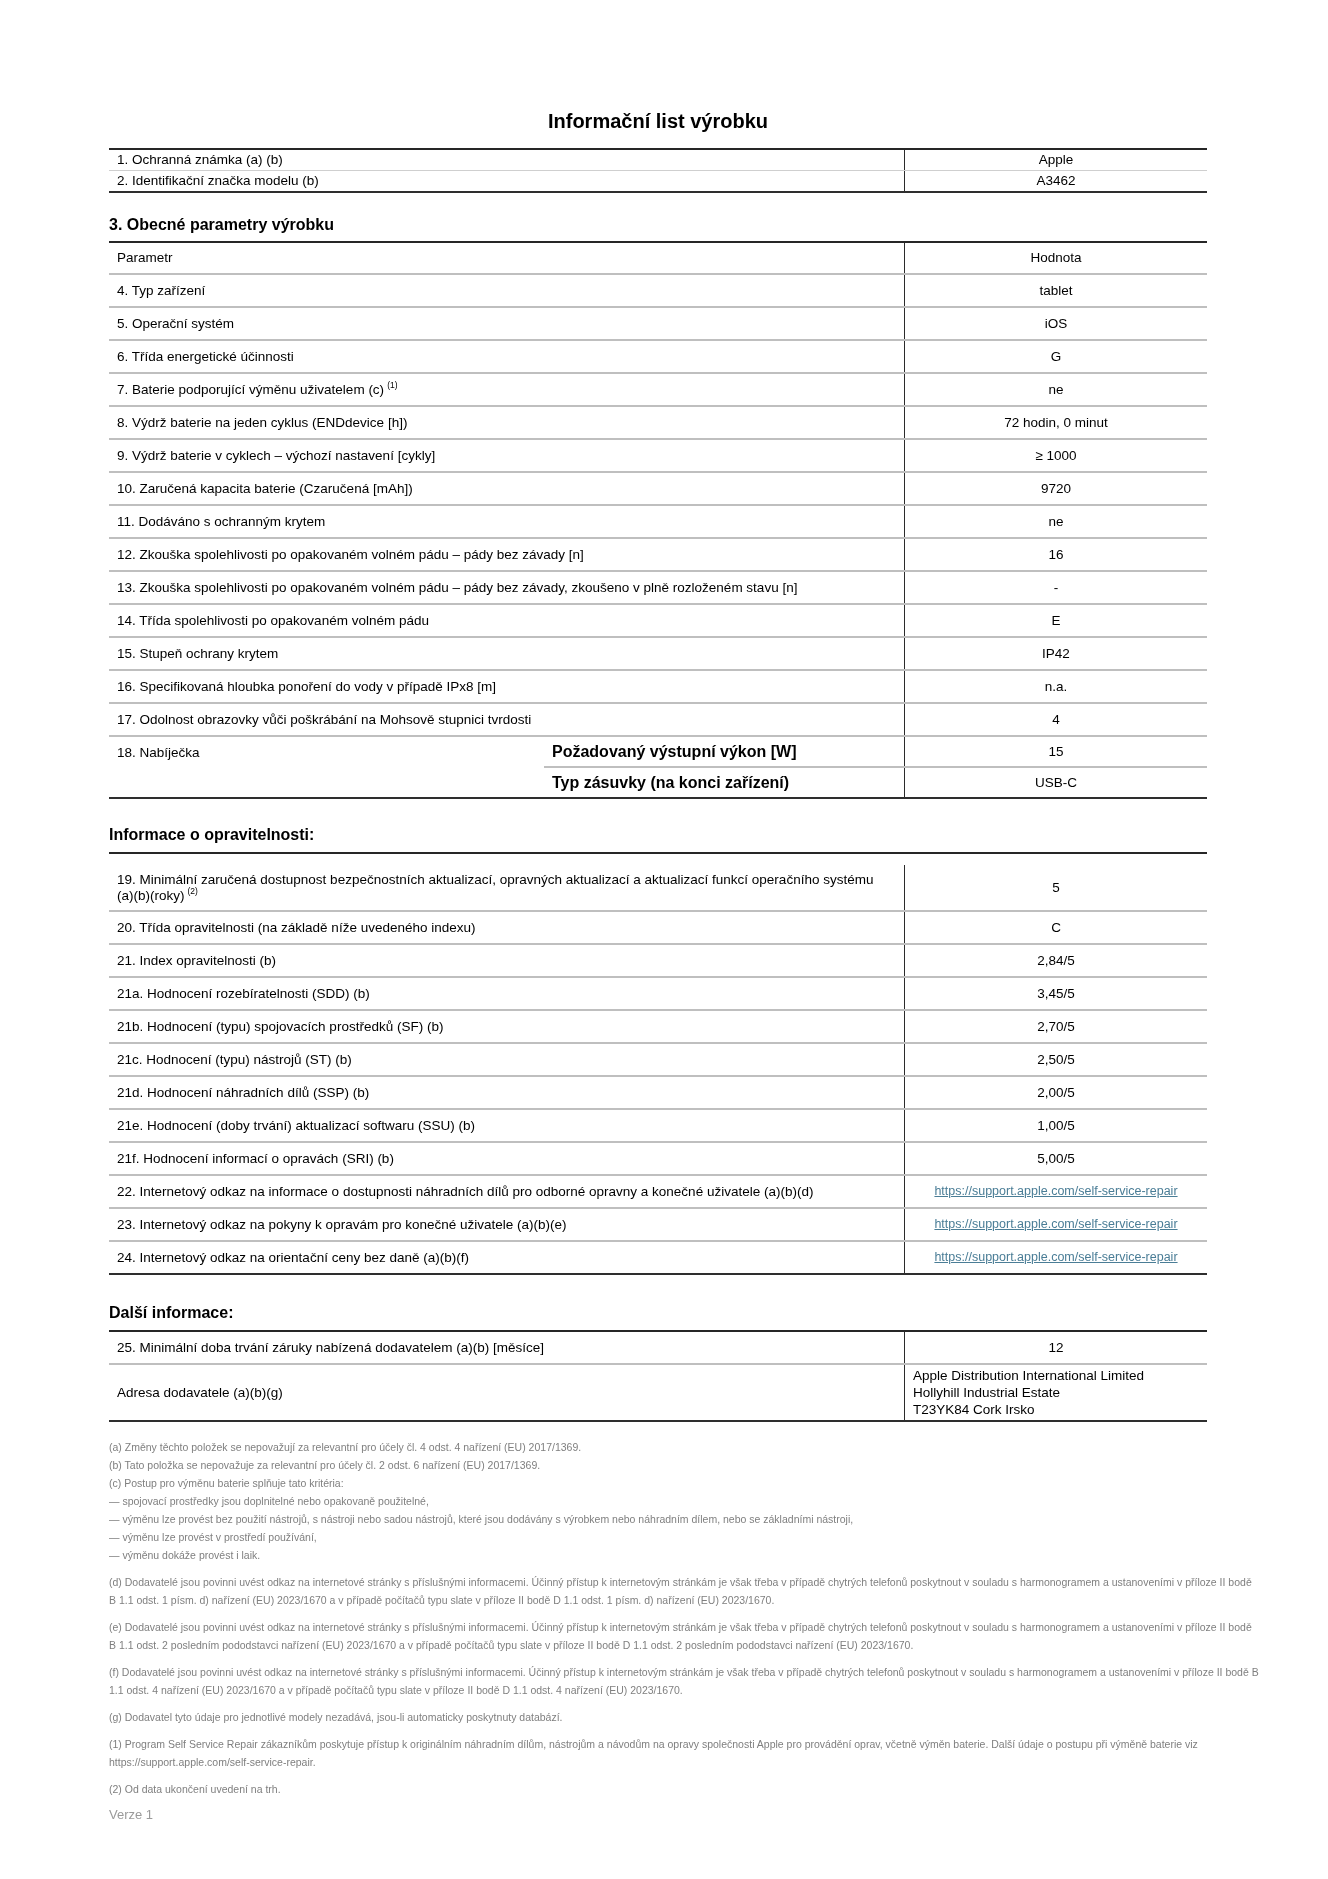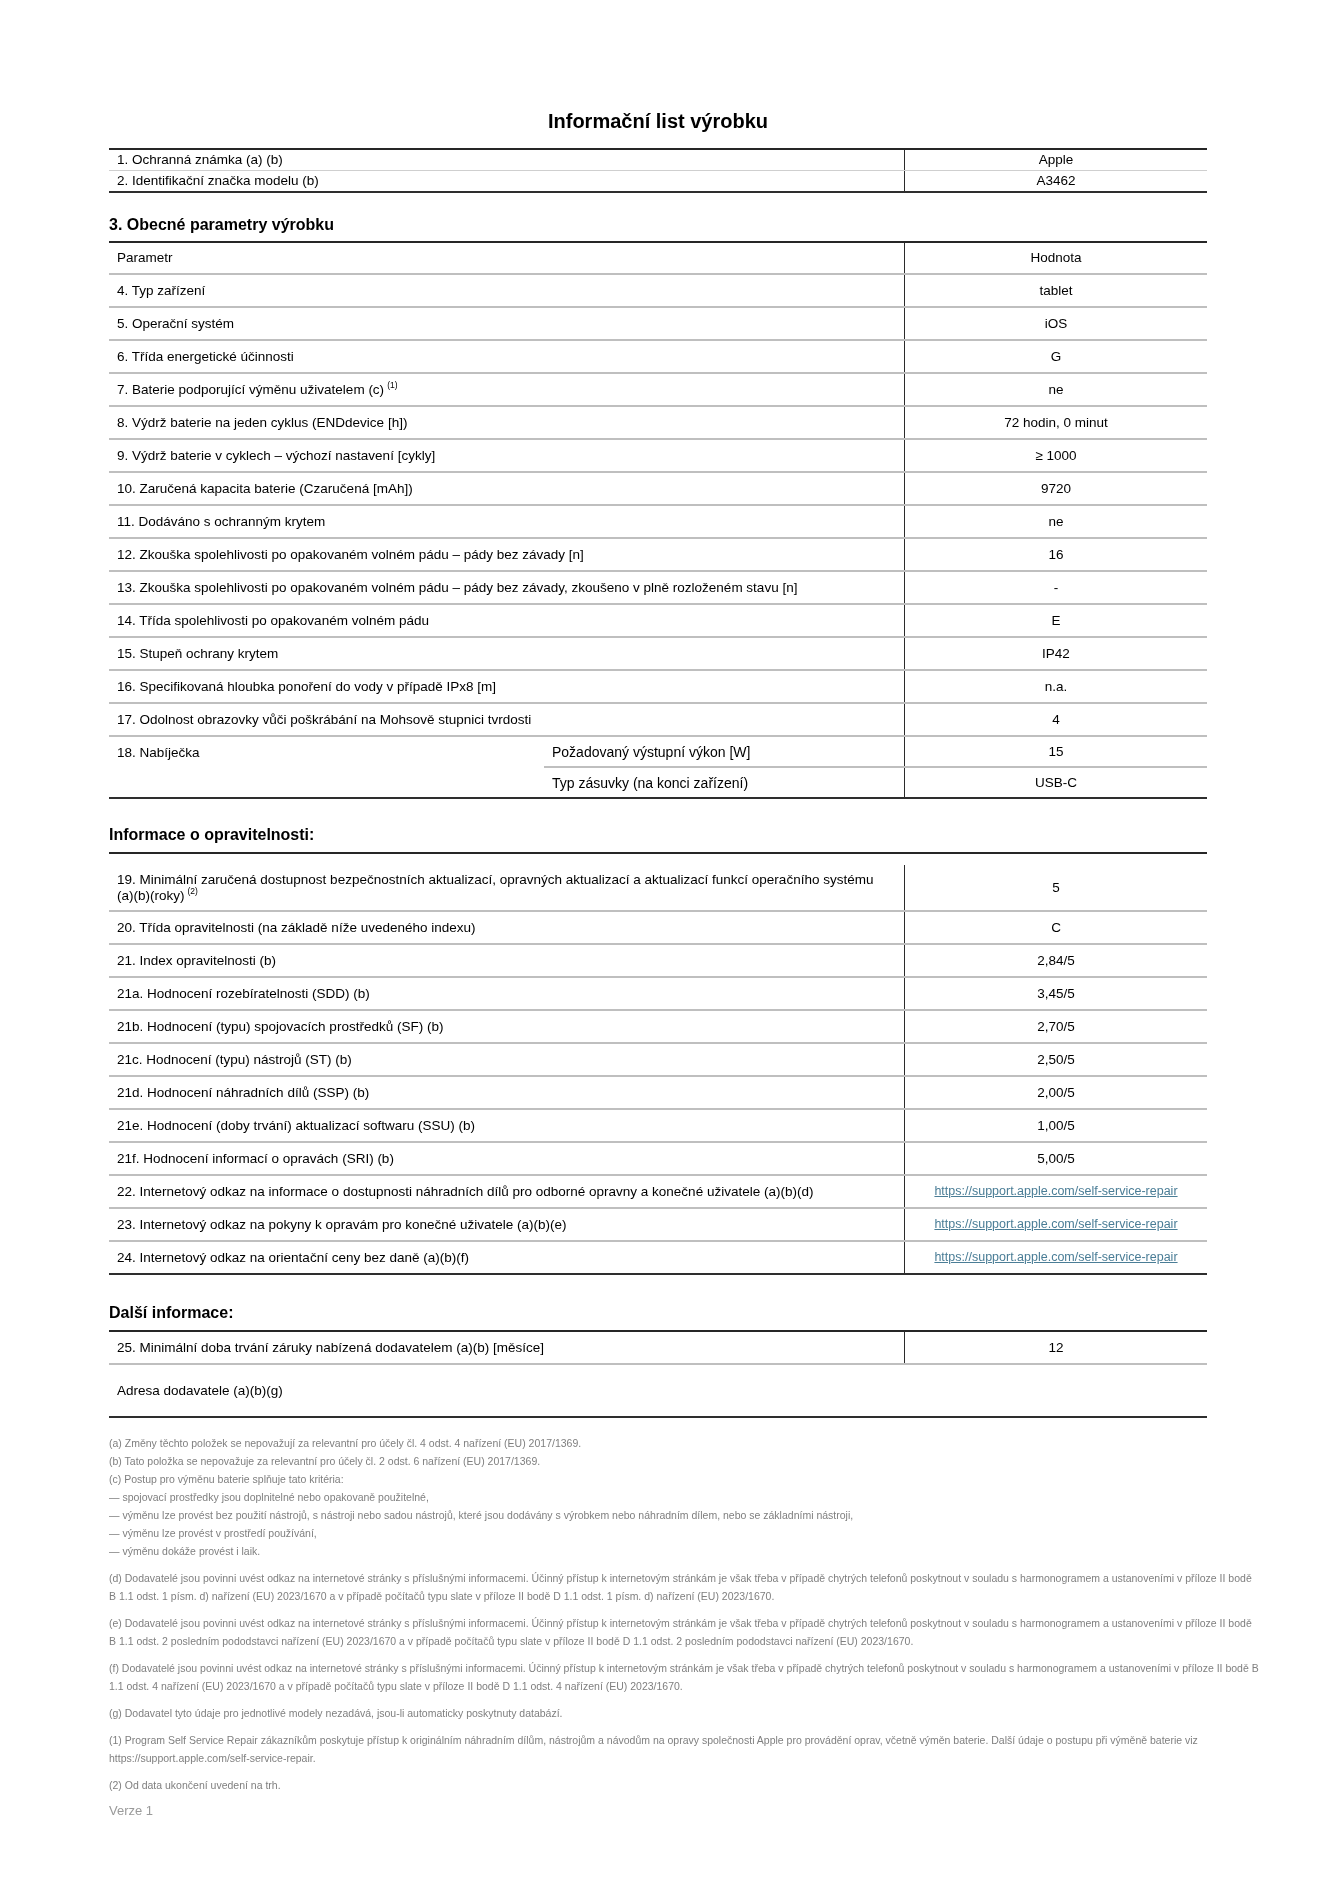--- a/index.html
+++ b/index.html
@@ -31,21 +31,21 @@
   .r-addr   { min-height:51px; }
 
   
   .charger { display:flex; }
   .charger .cl-big { width:435px; box-sizing:border-box; padding:8px 8px 2px 8px;
         font-size:13.5px; align-items:flex-start; display:flex; }
   .charger-right { width:663px; }
   .subrow { display:flex; min-height:29px; }
   .subrow + .subrow { border-top:2px solid #bfbfbf; }
   .subl { width:360px; box-sizing:border-box; padding:2px 10px 2px 8px;
-        display:flex; align-items:center; font-size:14px; }
+        display:flex; align-items:center; font-size:16px;font-weight:bold; }
   .subrow .cv { width:303px; }
 
   .sect { font-size:16px; font-weight:bold; line-height:16px; }
   .sect-general { margin:24px 0 8px 0; }
   .sect-repair  { margin:28px 0 9px 0; }
   .sect-more    { margin:30px 0 9px 0; }
   .tbl-ident { margin-top:14px; }
 
   a.link { color:#4a7d96; font-size:12.5px; text-decoration:underline; cursor:pointer; }
 
@@ -283,20 +283,27 @@
       <div class="row r-std">
         <div class="cl">
             <div class="lw">25. Minimální doba trvání záruky nabízená dodavatelem (a)(b) [měsíce]</div>
           </div>
         <div class="cv">12</div>
       </div>
       <div class="row r-addr">
         <div class="cl">
             <div class="lw">Adresa dodavatele (a)(b)(g)</div>
           </div>
+        <div class="cv left">
+          <div class="addr-lines">
+            <div>Apple Distribution International Limited</div>
+            <div>Hollyhill Industrial Estate</div>
+            <div>T23YK84 Cork Irsko</div>
+          </div>
+        </div>
       </div>
     </div>
 
     <div class="footnotes">
       <div class="fn">(a) Změny těchto položek se nepovažují za relevantní pro účely čl. 4 odst. 4 nařízení (EU) 2017/1369.</div>
       <div class="fn">(b) Tato položka se nepovažuje za relevantní pro účely čl. 2 odst. 6 nařízení (EU) 2017/1369.</div>
       <div class="fn">(c) Postup pro výměnu baterie splňuje tato kritéria:</div>
       <div class="fn">— spojovací prostředky jsou doplnitelné nebo opakovaně použitelné,</div>
       <div class="fn">— výměnu lze provést bez použití nástrojů, s nástroji nebo sadou nástrojů, které jsou dodávány s výrobkem nebo náhradním dílem, nebo se základními nástroji,</div>
       <div class="fn">— výměnu lze provést v prostředí používání,</div>

